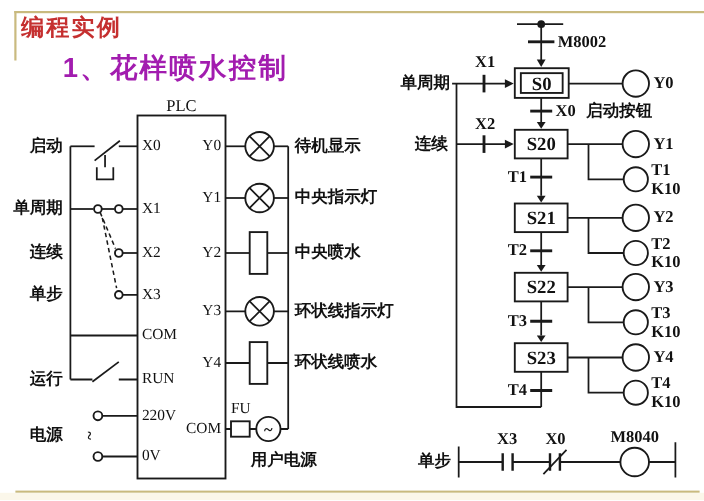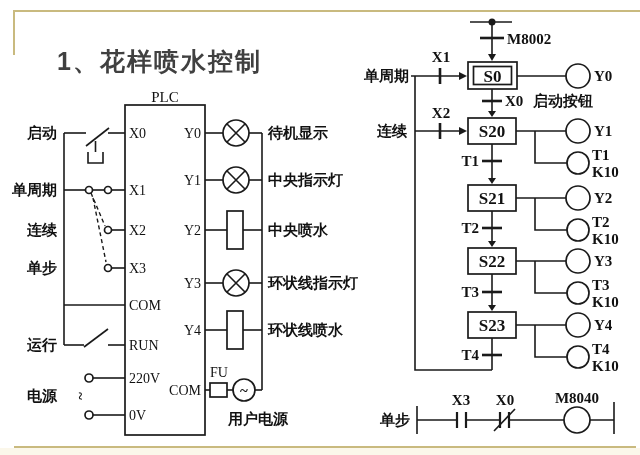--- a/index.html
+++ b/index.html
@@ -4,21 +4,21 @@
 <style>
   html,body{margin:0;padding:0;background:#fff;}
   .slide{position:relative;width:640px;height:455px;background:#ffffff;overflow:hidden;
          font-family:"Liberation Serif",serif;}
   .frame-top{position:absolute;left:13px;top:10px;width:627px;height:2px;background:#c9ba7f;}
   .frame-left{position:absolute;left:13px;top:10px;width:2px;height:45px;background:#c9ba7f;}
   .frame-bottom{position:absolute;left:14px;top:446px;width:622px;height:2px;background:#c9ba7f;}
   .footer-strip{position:absolute;left:0;top:448px;width:640px;height:7px;background:#fbf7ea;}
   .title{position:absolute;left:19px;top:11px;font-size:21px;font-weight:bold;color:#c52f2f;
          letter-spacing:2px;}
-  .subtitle{position:absolute;left:57px;top:45px;font-size:25px;font-weight:bold;color:#404040;
+  .subtitle{position:absolute;left:57px;top:45px;font-size:25px;font-weight:bold;color:#a21caf;
          font-family:"Liberation Sans",sans-serif;letter-spacing:2px;}
   .watermark{position:absolute;left:497px;top:426px;font-size:17px;font-weight:bold;color:#8d8d8d;
          font-family:"Liberation Sans",sans-serif;letter-spacing:1px;
          text-shadow:1px 1px 0 rgba(255,255,255,0.9);z-index:5;}
   svg.diagram{position:absolute;left:0;top:0;}
   .w{stroke:#1a1a1a;stroke-width:1.6;fill:none;}
   .bar{stroke:#1a1a1a;stroke-width:2.6;fill:none;}
   .cbar{stroke:#1a1a1a;stroke-width:2.2;fill:none;}
   .dash{stroke:#1a1a1a;stroke-width:1.4;fill:none;stroke-dasharray:4 3;}
   .sym{stroke:#1a1a1a;stroke-width:1.7;fill:#ffffff;}
@@ -35,20 +35,21 @@
 </style>
 </head>
 <body>
 
 <div class="slide">
   <div class="frame-top"></div>
   <div class="frame-left"></div>
   <div class="frame-bottom"></div>
   <div class="footer-strip"></div>
 
+  <div class="title">编程实例</div>
   <div class="subtitle">1、花样喷水控制</div>
 
   <svg class="diagram" width="640" height="455" viewBox="0 0 640 455">
 
     <g>
       <text class="t15 mid" x="165" y="97">PLC</text>
       <rect class="sym" x="125" y="105" width="80" height="330"></rect>
 
       <g>
         <text class="t14" x="129" y="133">X0</text>

